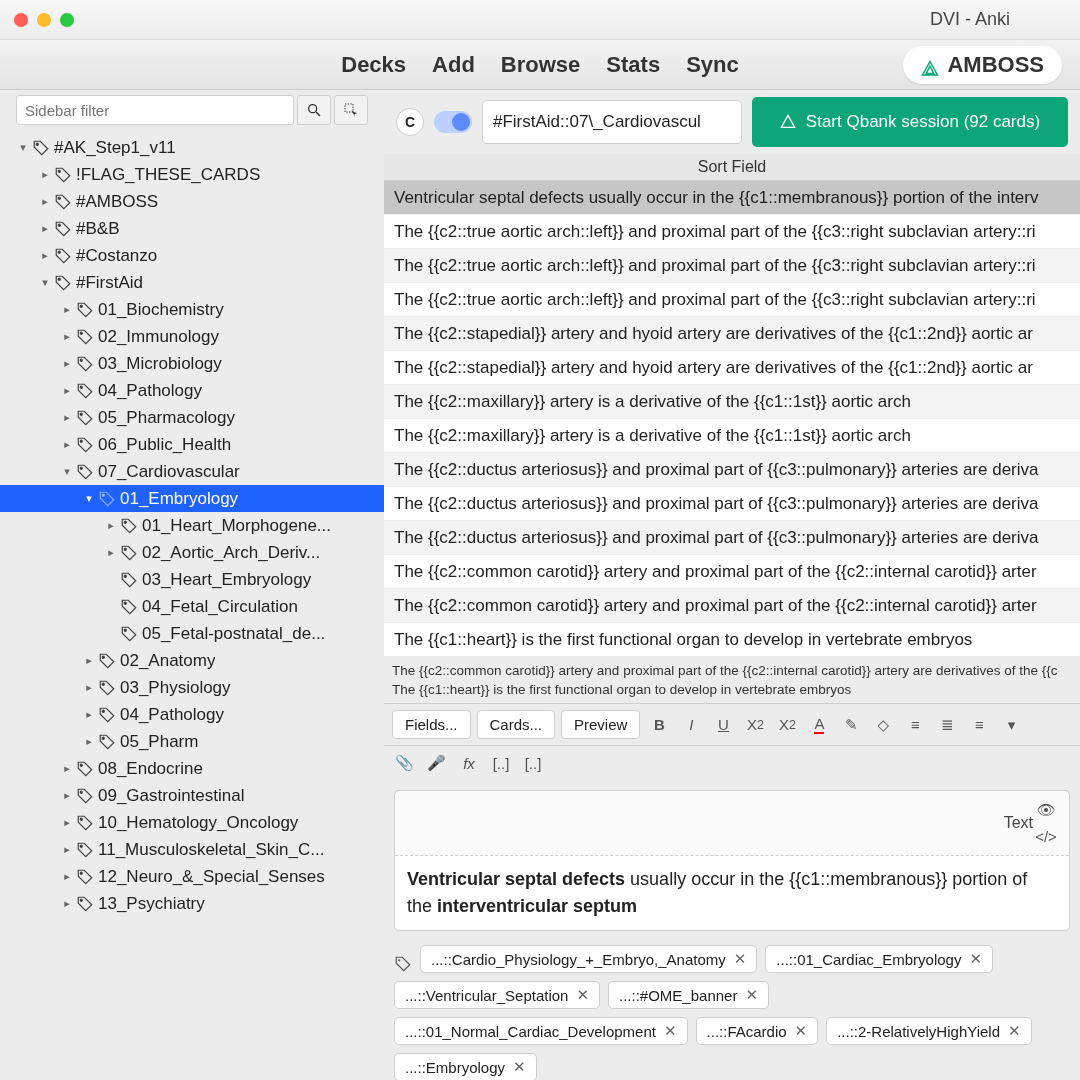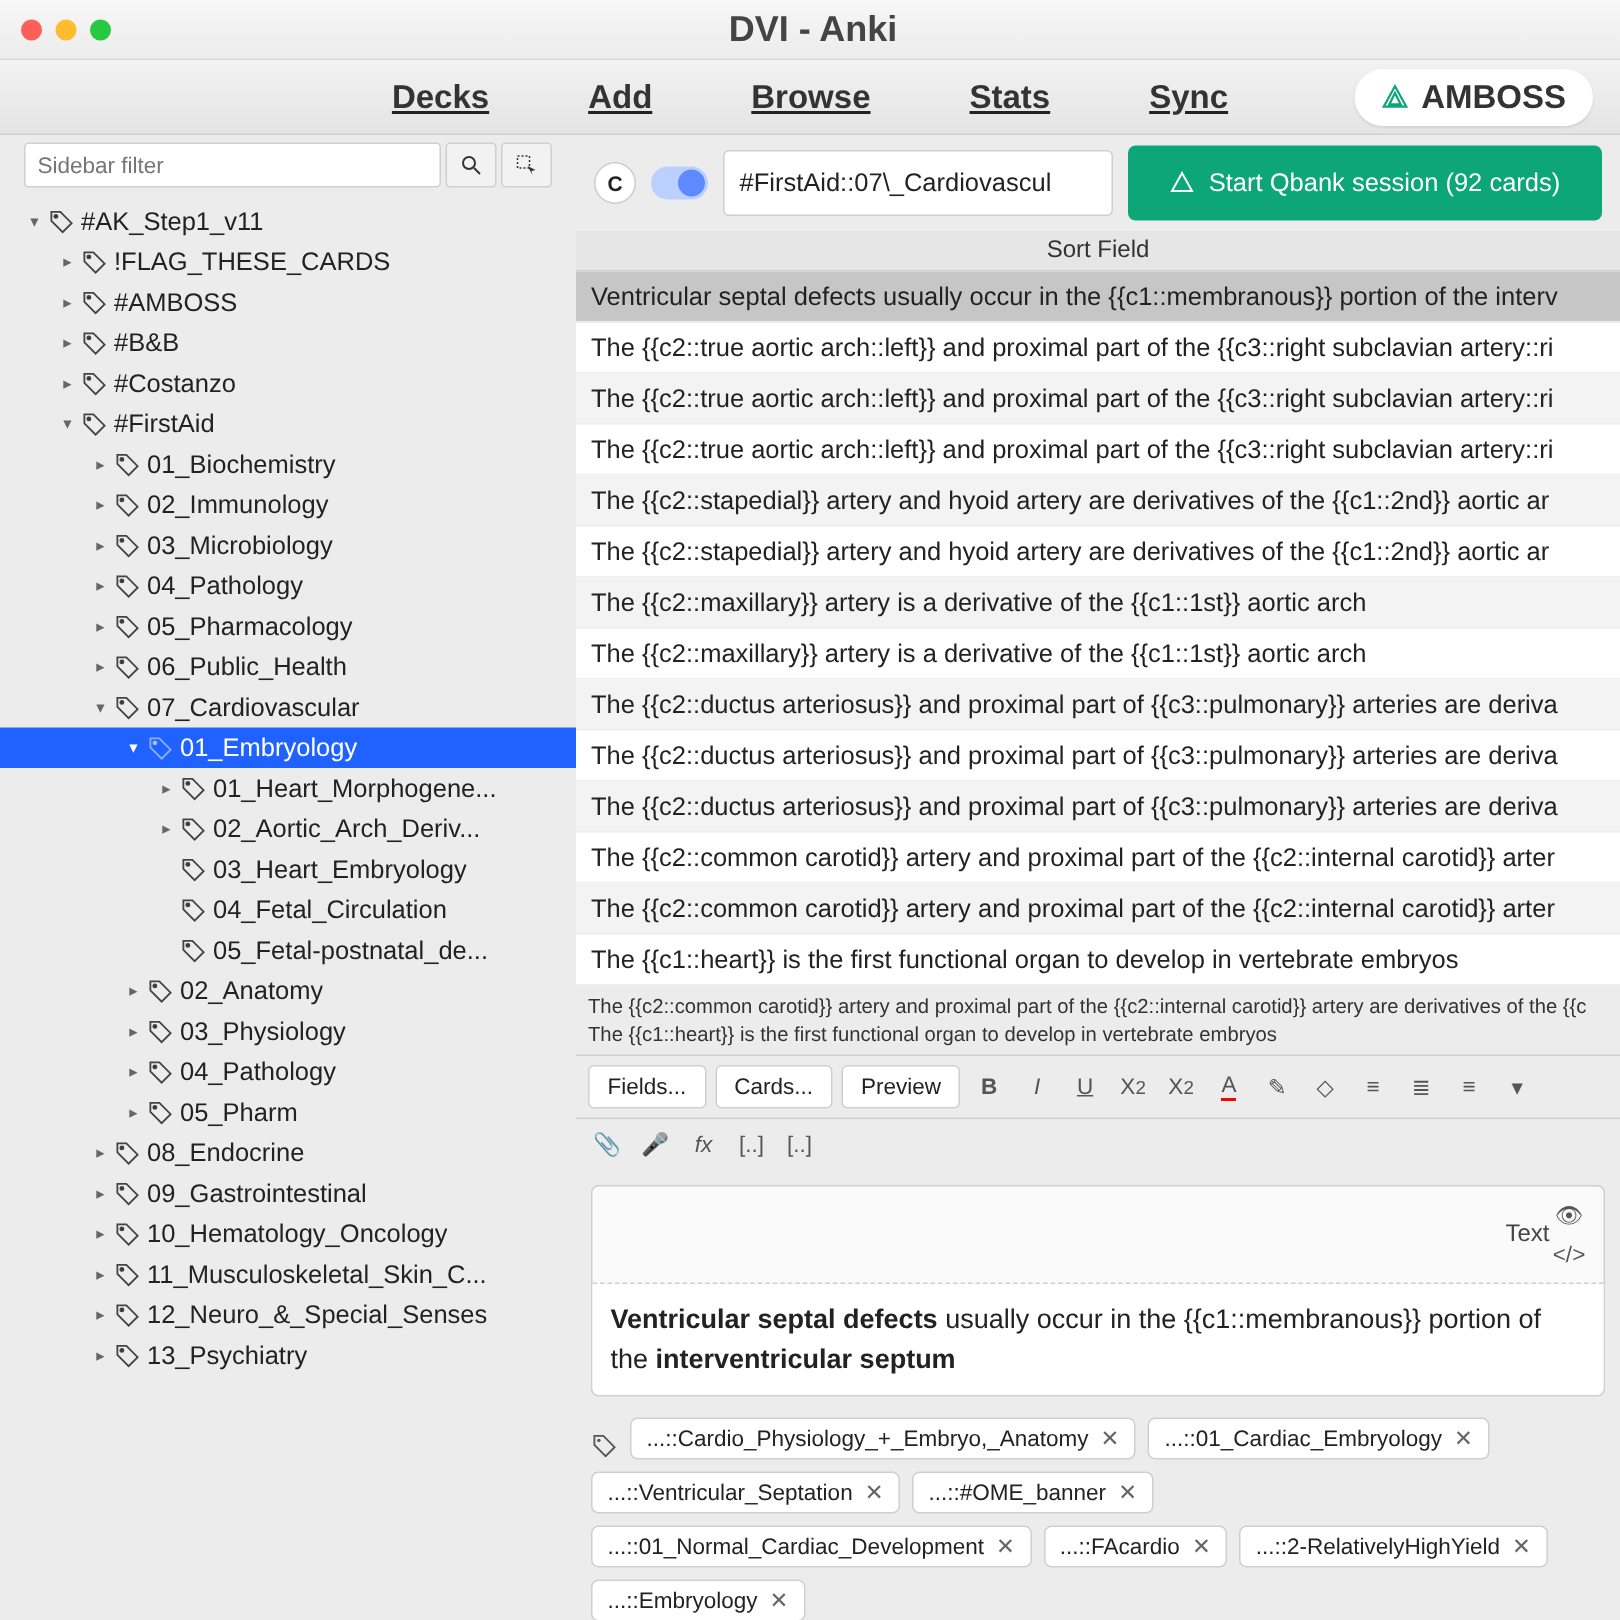--- a/index.html
+++ b/index.html
@@ -1,24 +1,24 @@
 <!DOCTYPE html>
 <html><head>
 <meta charset="utf-8">
 <style>
 * { box-sizing: border-box; margin: 0; padding: 0; font-family: -apple-system, Helvetica, Arial, sans-serif; }
 body { background: #ececec; width: 1080px; height: 1080px; overflow: hidden; font-size: 14px; color: #222; }
 .titlebar { height: 40px; background: linear-gradient(#f7f7f7,#ececec); display: flex; align-items: center; padding: 0 14px; border-bottom: 1px solid #d9d9d9; }
 .tbdots { display: flex; gap: 9px; }
 .dot { width: 14px; height: 14px; border-radius: 50%; }
 .dot.r { background: #ff5f57; } .dot.y { background: #febc2e; } .dot.g { background: #28c840; }
-.title { flex: 1; text-align: center; font-weight: 700; font-size: 24px; color: #444; }
-.menubar { height: 50px; background: linear-gradient(#f2f2f2,#e4e4e4); display: flex; align-items: center; justify-content: center; gap: 66px; border-bottom: 1px solid #cfcfcf; position: relative; text-decoration: underline; }
+.title { flex: 1; text-align: right; font-weight: 400; font-size: 18px; color: #444; }
+.menubar { height: 50px; background: linear-gradient(#f2f2f2,#e4e4e4); display: flex; align-items: center; justify-content: center; gap: 26px; border-bottom: 1px solid #cfcfcf; position: relative; }
 .menubar span { font-weight: 700; font-size: 22px; color: #333; cursor: pointer; }
-.amboss-pill { position: absolute; right: 18px; background: #fff; border-radius: 22px; padding: 6px 18px; display: flex; align-items: center; gap: 8px; font-weight: 700; font-size: 19px; color: #333; box-shadow: 0 1px 2px rgba(0,0,0,.1); }
+.amboss-pill { position: absolute; right: 18px; background: #fff; border-radius: 22px; padding: 6px 18px; display: flex; align-items: flex-end; gap: 8px; font-weight: 700; font-size: 19px; color: #333; box-shadow: 0 1px 2px rgba(0,0,0,.1); }
 .main { display: flex; height: calc(1080px - 90px); }
 .sidebar { width: 384px; background: #ececec; display: flex; flex-direction: column; }
 .sbtop { display: flex; align-items: center; padding: 5px 16px; gap: 3px; }
 .sbfilter { flex: 1; height: 30px; border: 1px solid #cfcfcf; border-radius: 3px; padding: 0 8px; font-size: 15px; background: #fff; color: #999; }
 .iconbtn { width: 34px; height: 30px; border: 1px solid #cfcfcf; border-radius: 3px; background: #f2f2f2; display: flex; align-items: center; justify-content: center; font-size: 16px; cursor: pointer; }
 .tree { flex: 1; overflow: auto; padding-top: 4px; }
 .row { display: flex; align-items: center; height: 27px; white-space: nowrap; cursor: pointer; }
 .row .chev { width: 18px; text-align: center; color: #666; font-size: 11px; }
 .row .tagico { width: 18px; height: 18px; margin-right: 4px; fill: none; stroke: #444; stroke-width: 1.6; }
 .row .lbl { font-size: 17px; color: #222; overflow: hidden; text-overflow: ellipsis; }

